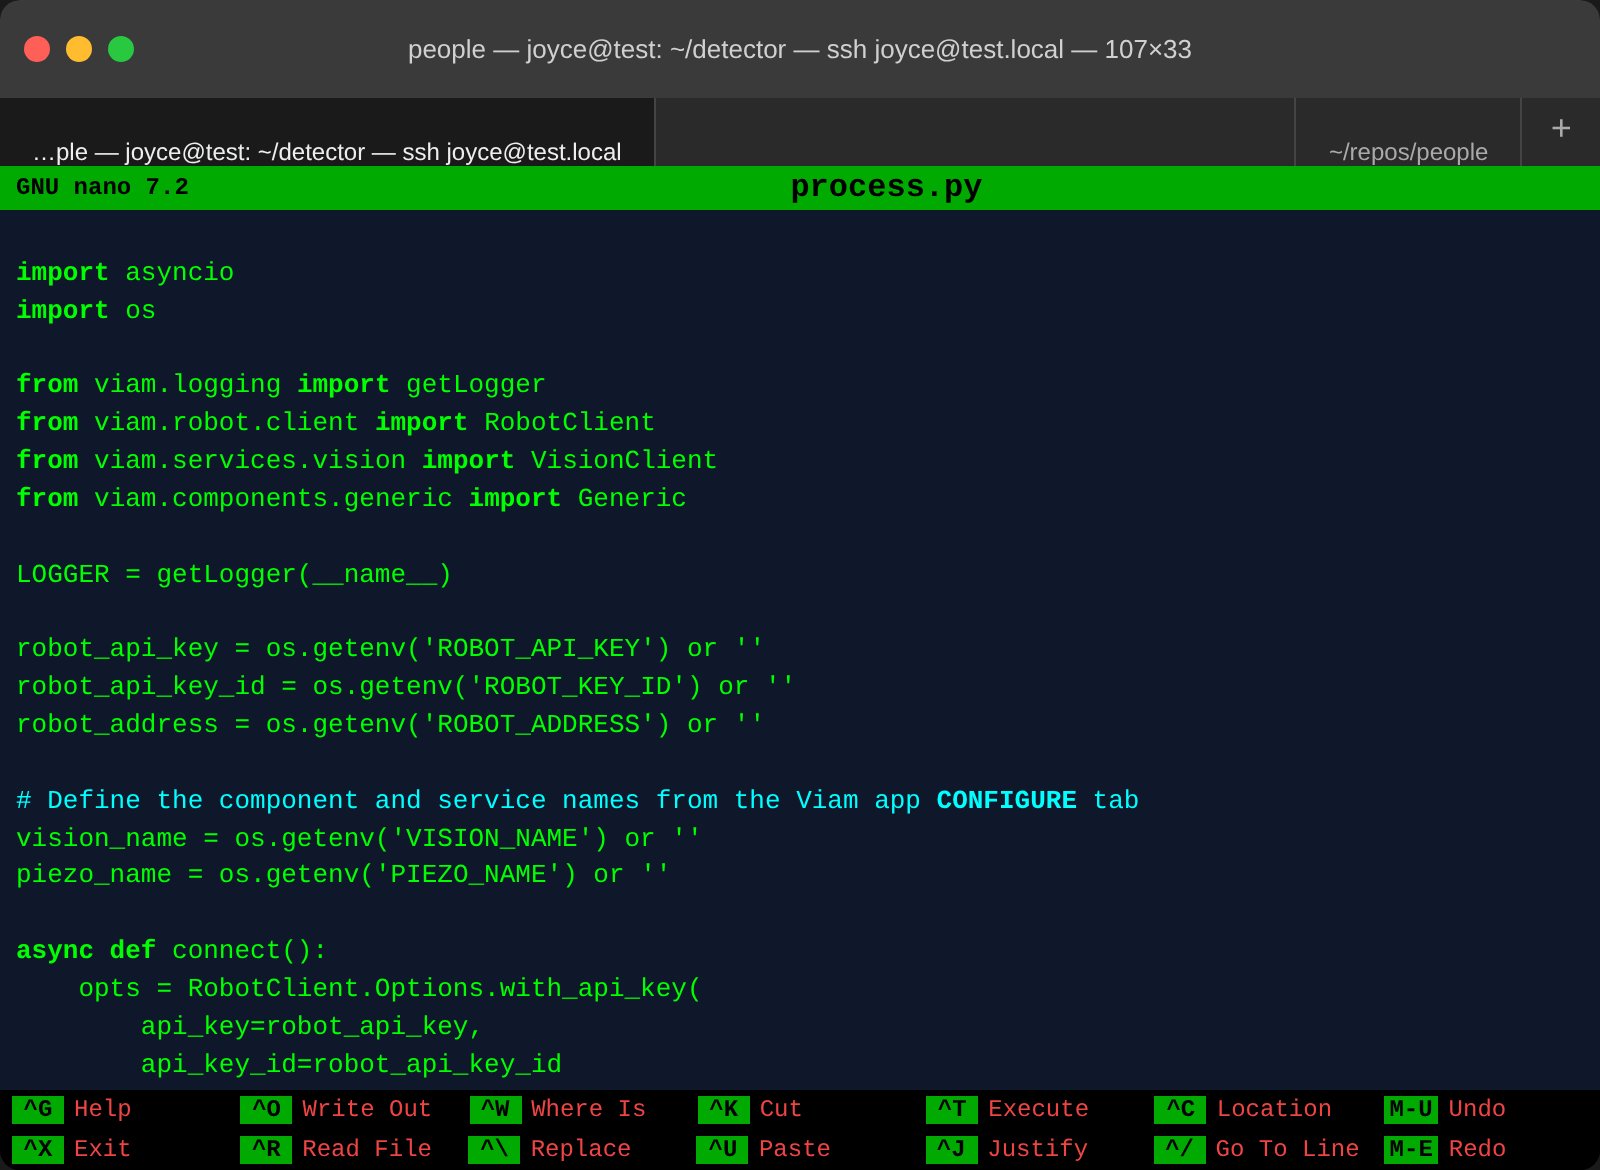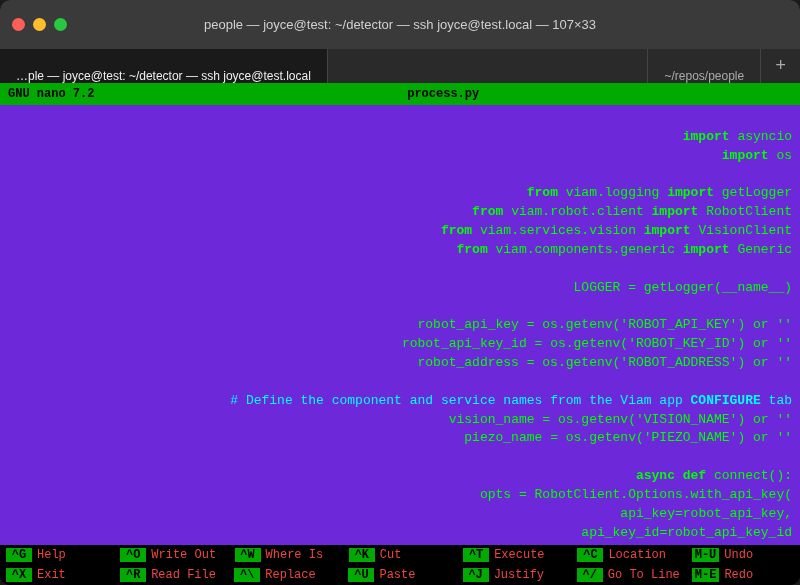--- a/index.html
+++ b/index.html
@@ -115,33 +115,32 @@
       flex-shrink: 0;
     }
 
     .nano-header-left {
       color: #000;
       font-size: 12px;
     }
 
     .nano-header-center {
       color: #000;
-      font-size: 12px;
+      font-size: 16px;
       font-weight: bold;
     }
 
     .code-area {
       flex: 1;
-      background: #6d28d9;
+      background: #0f172a;
       color: #00ff00;
       font-size: 13px;
       padding: 4px 8px;
       overflow: hidden;
       line-height: 1.45;
-      text-align: right;
     }
 
     .code-line {
       white-space: pre;
     }
 
     .keyword { color: #00ff00; font-weight: bold; }
     .normal { color: #00ff00; }
     .string { color: #00ff00; }
     .highlight-comment { color: #00ffff; }

